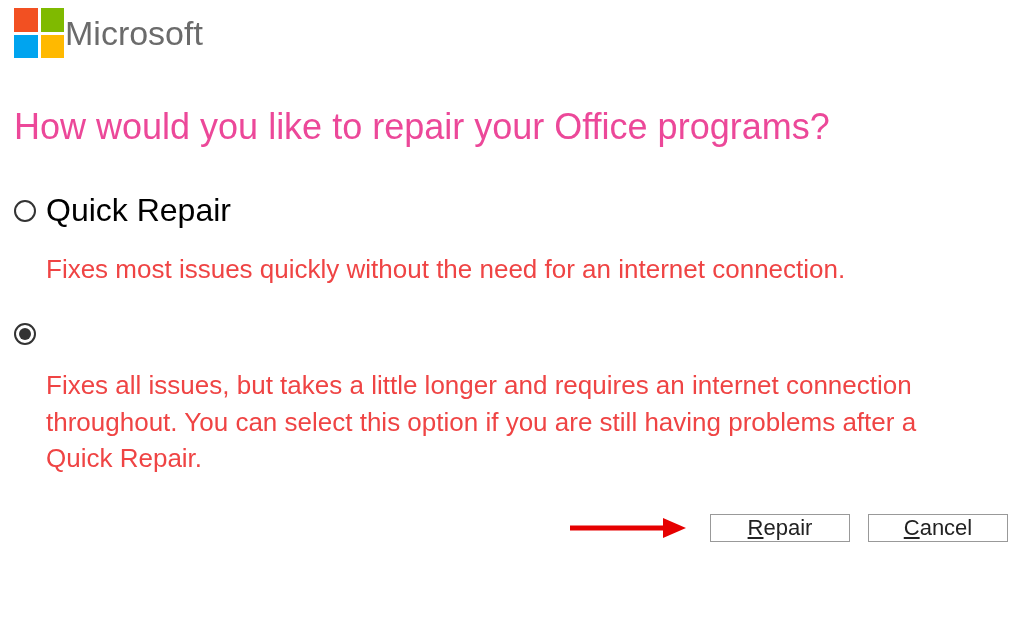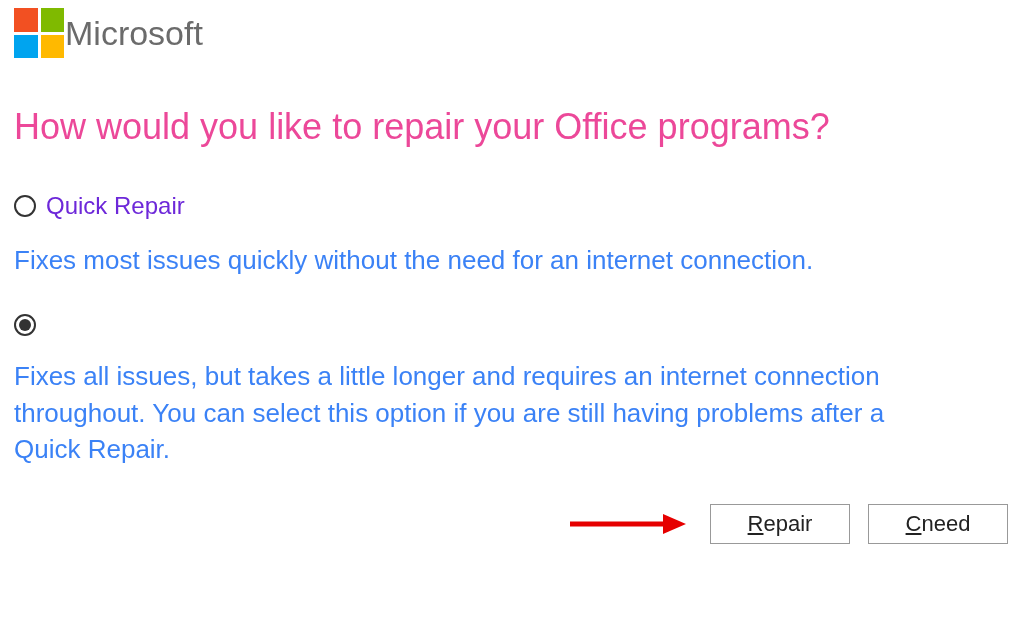--- a/index.html
+++ b/index.html
@@ -65,43 +65,44 @@
       flex-shrink: 0;
     }
     .radio.selected::after {
       content: "";
       width: 12px;
       height: 12px;
       background: #333;
       border-radius: 50%;
     }
     .option-label {
-      font-size: 24px;
-      color: #6d28d9;
+      font-size: 32px;
+      color: #000000;
     }
     .option-desc {
       font-size: 26px;
-      color: #3b82f6;
+      color: #ef4444;
+      margin-left: 32px;
       line-height: 1.4;
       max-width: 940px;
     }
     .button-row {
       display: flex;
       align-items: center;
       justify-content: flex-end;
       gap: 18px;
       margin-top: 28px;
       padding-right: 2px;
     }
     .arrow {
       margin-right: 4px;
     }
     .btn {
       min-width: 140px;
-      height: 40px;
+      height: 28px;
       border: 1px solid #999;
       background: #fff;
       font-size: 22px;
       font-family: inherit;
       cursor: pointer;
       display: flex;
       align-items: center;
       justify-content: center;
       color: #222;
     }
@@ -141,15 +142,15 @@
 
 <div class="button-row">
   <svg class="arrow" width="120" height="30" viewBox="0 0 120 30">
     <line x1="2" y1="15" x2="95" y2="15" stroke="#e60000" stroke-width="5"></line>
     <polygon points="95,5 118,15 95,25" fill="#e60000"></polygon>
   </svg>
   <button class="btn">
     <span><span class="ul">R</span><span>epair</span></span>
   </button>
   <button class="btn">
-    <span><span class="ul">C</span><span>need</span></span>
+    <span><span class="ul">C</span><span>ancel</span></span>
   </button>
 </div>
 
 </body></html>

